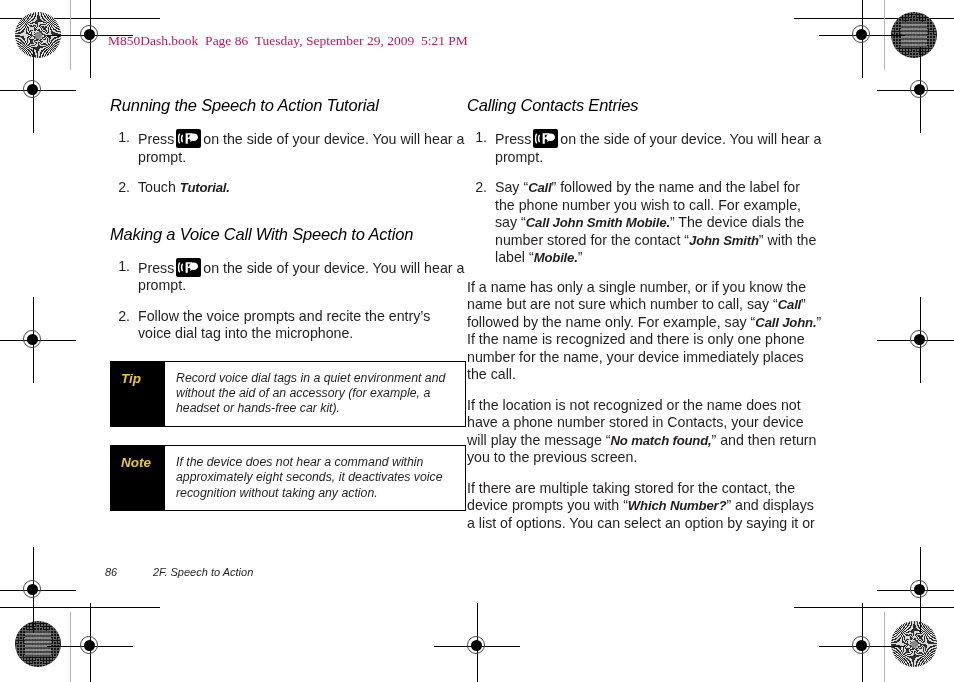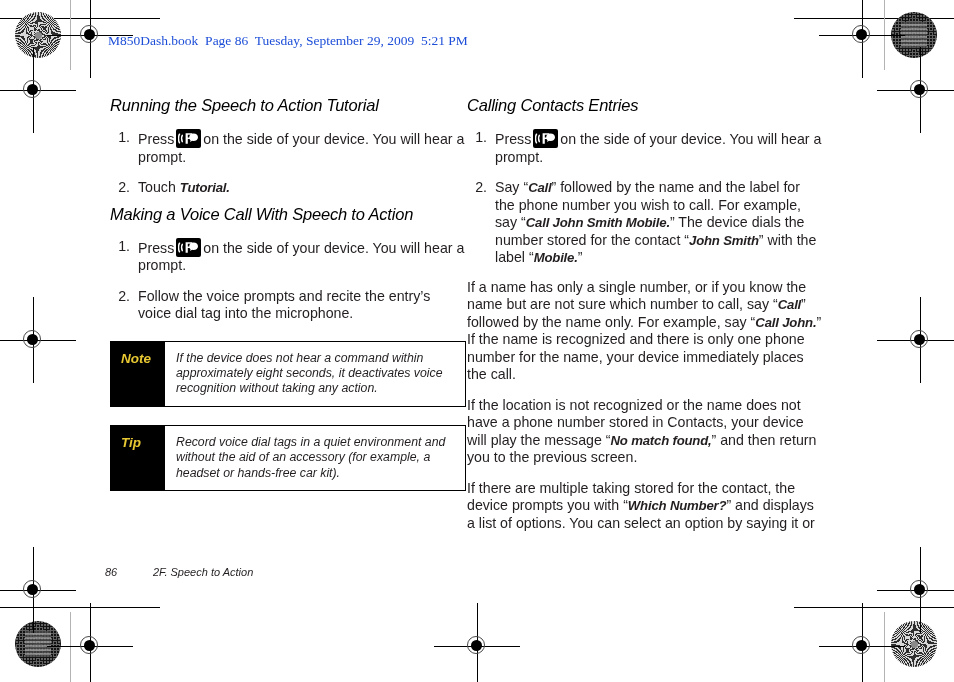--- a/index.html
+++ b/index.html
@@ -111,21 +111,21 @@
   }
   .trimline.grey { background: #b3b3b3; }
 
   
   .page-header {
     position: absolute;
     left: 108px;
     top: 33px;
     font-family: "Liberation Serif", serif;
     font-size: 13.5px;
-    color: #1d4ed8;
+    color: #be185d;
     white-space: pre;
   }
 
   .content {
     position: absolute;
     left: 0;
     top: 96px;
     width: 954px;
   }
   .col {
@@ -137,21 +137,21 @@
   .col-right { left: 467px; }
 
   h2.sec {
     margin: 0 0 14px 0;
     font-size: 16.5px;
     font-weight: normal;
     font-style: italic;
     letter-spacing: -0.2px;
     color: #000;
   }
-  h2.sec.tight { margin-top: 8px; }
+  h2.sec.tight { margin-top: 28px; }
 
   ol.steps {
     margin: 0;
     padding: 0;
     list-style: none;
   }
   ol.steps li {
     position: relative;
     padding-left: 28px;
     margin-bottom: 13px;
@@ -357,27 +357,27 @@
               <path d="M7.6 2.2 h6.6 v1.6 h-4.4 v2.6 h3.6 v1.6 h-3.6 v4.8 h-2.2 z" fill="#fff"></path>
               <path d="M15.6 2.4 c2.6 0 4.4 1.7 4.4 3.8 0 2.1 -1.8 3.8 -4.4 3.8 -0.5 0 -1 -0.06 -1.45 -0.18 l-2.15 1.1 0.55 -1.72 c-0.85 -0.7 -1.35 -1.72 -1.35 -2.99 0 -2.1 1.8 -3.8 4.4 -3.8 z" fill="#fff"></path>
             </svg></span><span>on the side of your device. You will hear a prompt.</span>
       </li>
       <li>
         <span class="num">2.</span><span>Follow the voice prompts and recite the entry’s voice dial tag into the microphone.</span>
       </li>
     </ol>
 
     <div class="callout">
+      <div class="tag">Tip</div>
+      <div class="copy">Record voice dial tags in a quiet environment and without the aid of an accessory (for example, a headset or hands-free car kit).</div>
+    </div>
+
+    <div class="callout">
       <div class="tag">Note</div>
       <div class="copy">If the device does not hear a command within approximately eight seconds, it deactivates voice recognition without taking any action.</div>
-    </div>
-
-    <div class="callout">
-      <div class="tag">Tip</div>
-      <div class="copy">Record voice dial tags in a quiet environment and without the aid of an accessory (for example, a headset or hands-free car kit).</div>
     </div>
   </div>
 
   <div class="col col-right">
 
     <h2 class="sec">Calling Contacts Entries</h2>
 
     <ol class="steps">
       <li>
         <span class="num">1.</span><span>Press</span><span class="voice-icon"><svg width="21" height="15" viewBox="0 0 21 15">

